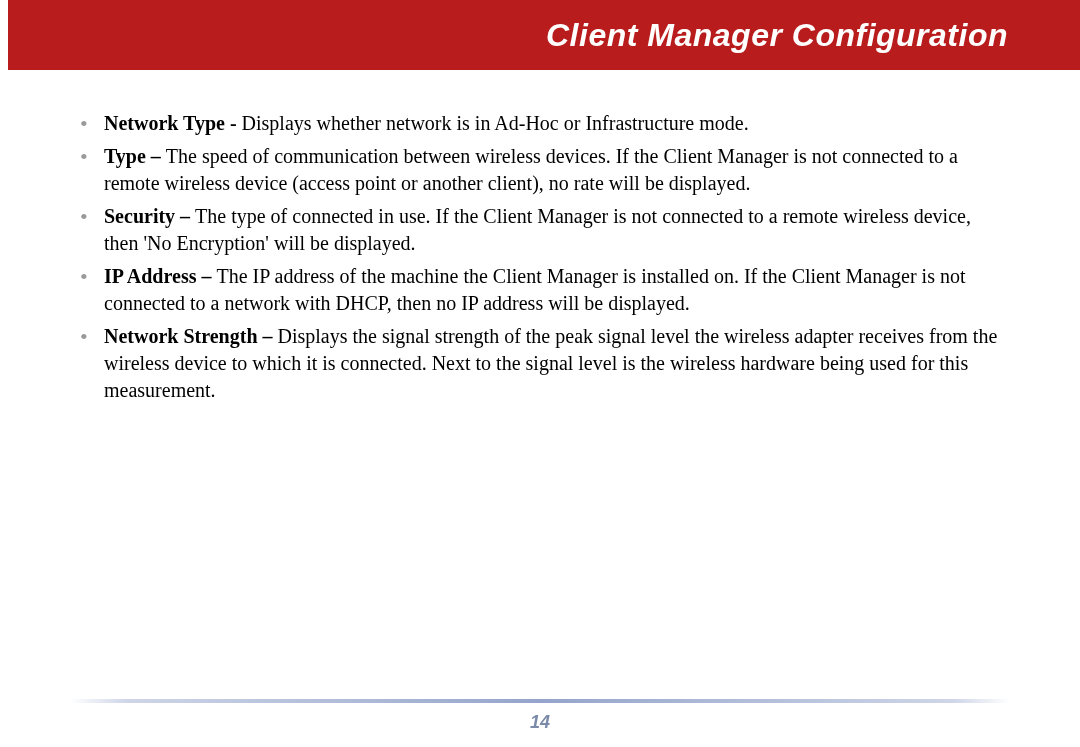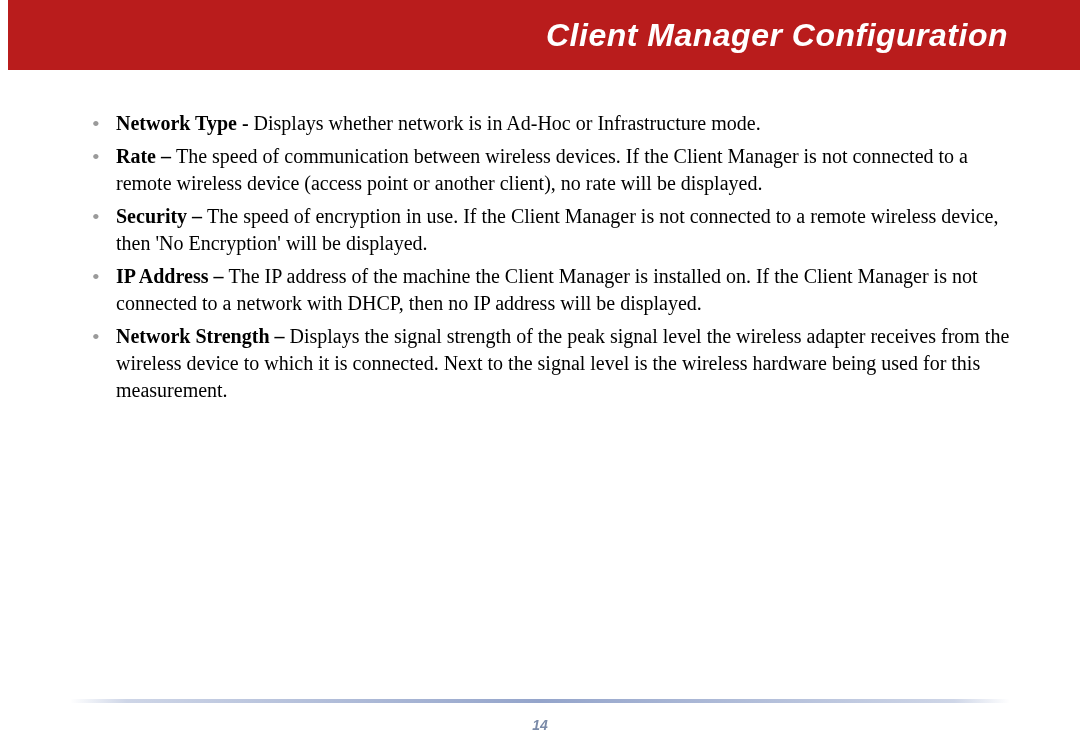--- a/index.html
+++ b/index.html
@@ -34,21 +34,21 @@
     font-family: "Century Gothic", "AppleGothic", "Segoe UI", sans-serif;
     font-style: italic;
     font-weight: 700;
     color: #ffffff;
     font-size: 32px;
     letter-spacing: 0.5px;
   }
   .content {
     position: absolute;
     top: 110px;
-    left: 92px;
+    left: 80px;
     width: 920px;
   }
   ul.bullets {
     list-style: none;
     margin: 0;
     padding: 0;
   }
   ul.bullets > li {
     position: relative;
     padding-left: 24px;
@@ -85,42 +85,42 @@
   }
   .page-number {
     position: absolute;
     bottom: 14px;
     width: 1080px;
     text-align: center;
     font-family: "Century Gothic", "AppleGothic", "Segoe UI", sans-serif;
     font-style: italic;
     font-weight: 700;
     color: #7a8aa8;
-    font-size: 14px;
+    font-size: 18px;
   }
 </style>
 </head>
 <body>
 
 <div class="page">
 
   <div class="header-band">
     <div class="header-title">Client Manager Configuration</div>
   </div>
 
   <div class="content">
     <ul class="bullets">
       <li>
         <span class="term">Network Type - </span><span>Displays whether network is in Ad-Hoc or Infrastructure mode.</span>
       </li>
       <li>
-        <span class="term">Rate – </span><span>The speed of communication between wireless devices.  If the Client Manager is not connected to a remote wireless device (access point or another client), no rate will be displayed.</span>
+        <span class="term">Type – </span><span>The speed of communication between wireless devices.  If the Client Manager is not connected to a remote wireless device (access point or another client), no rate will be displayed.</span>
       </li>
       <li>
-        <span class="term">Security – </span><span>The speed of encryption in use.  If the Client Manager is not connected to a remote wireless device, then 'No Encryption' will be displayed.</span>
+        <span class="term">Security – </span><span>The type of connected in use.  If the Client Manager is not connected to a remote wireless device, then 'No Encryption' will be displayed.</span>
       </li>
       <li>
         <span class="term">IP Address – </span><span>The IP address of the machine the Client Manager is installed on. If the Client Manager is not connected to a network with DHCP, then no IP address will be displayed.</span>
       </li>
       <li>
         <span class="term">Network Strength – </span><span>Displays the signal strength of the peak signal level the wireless adapter receives from the wireless device to which it is connected.  Next to the signal level is the wireless hardware being used for this measurement.</span>
       </li>
     </ul>
   </div>
 

